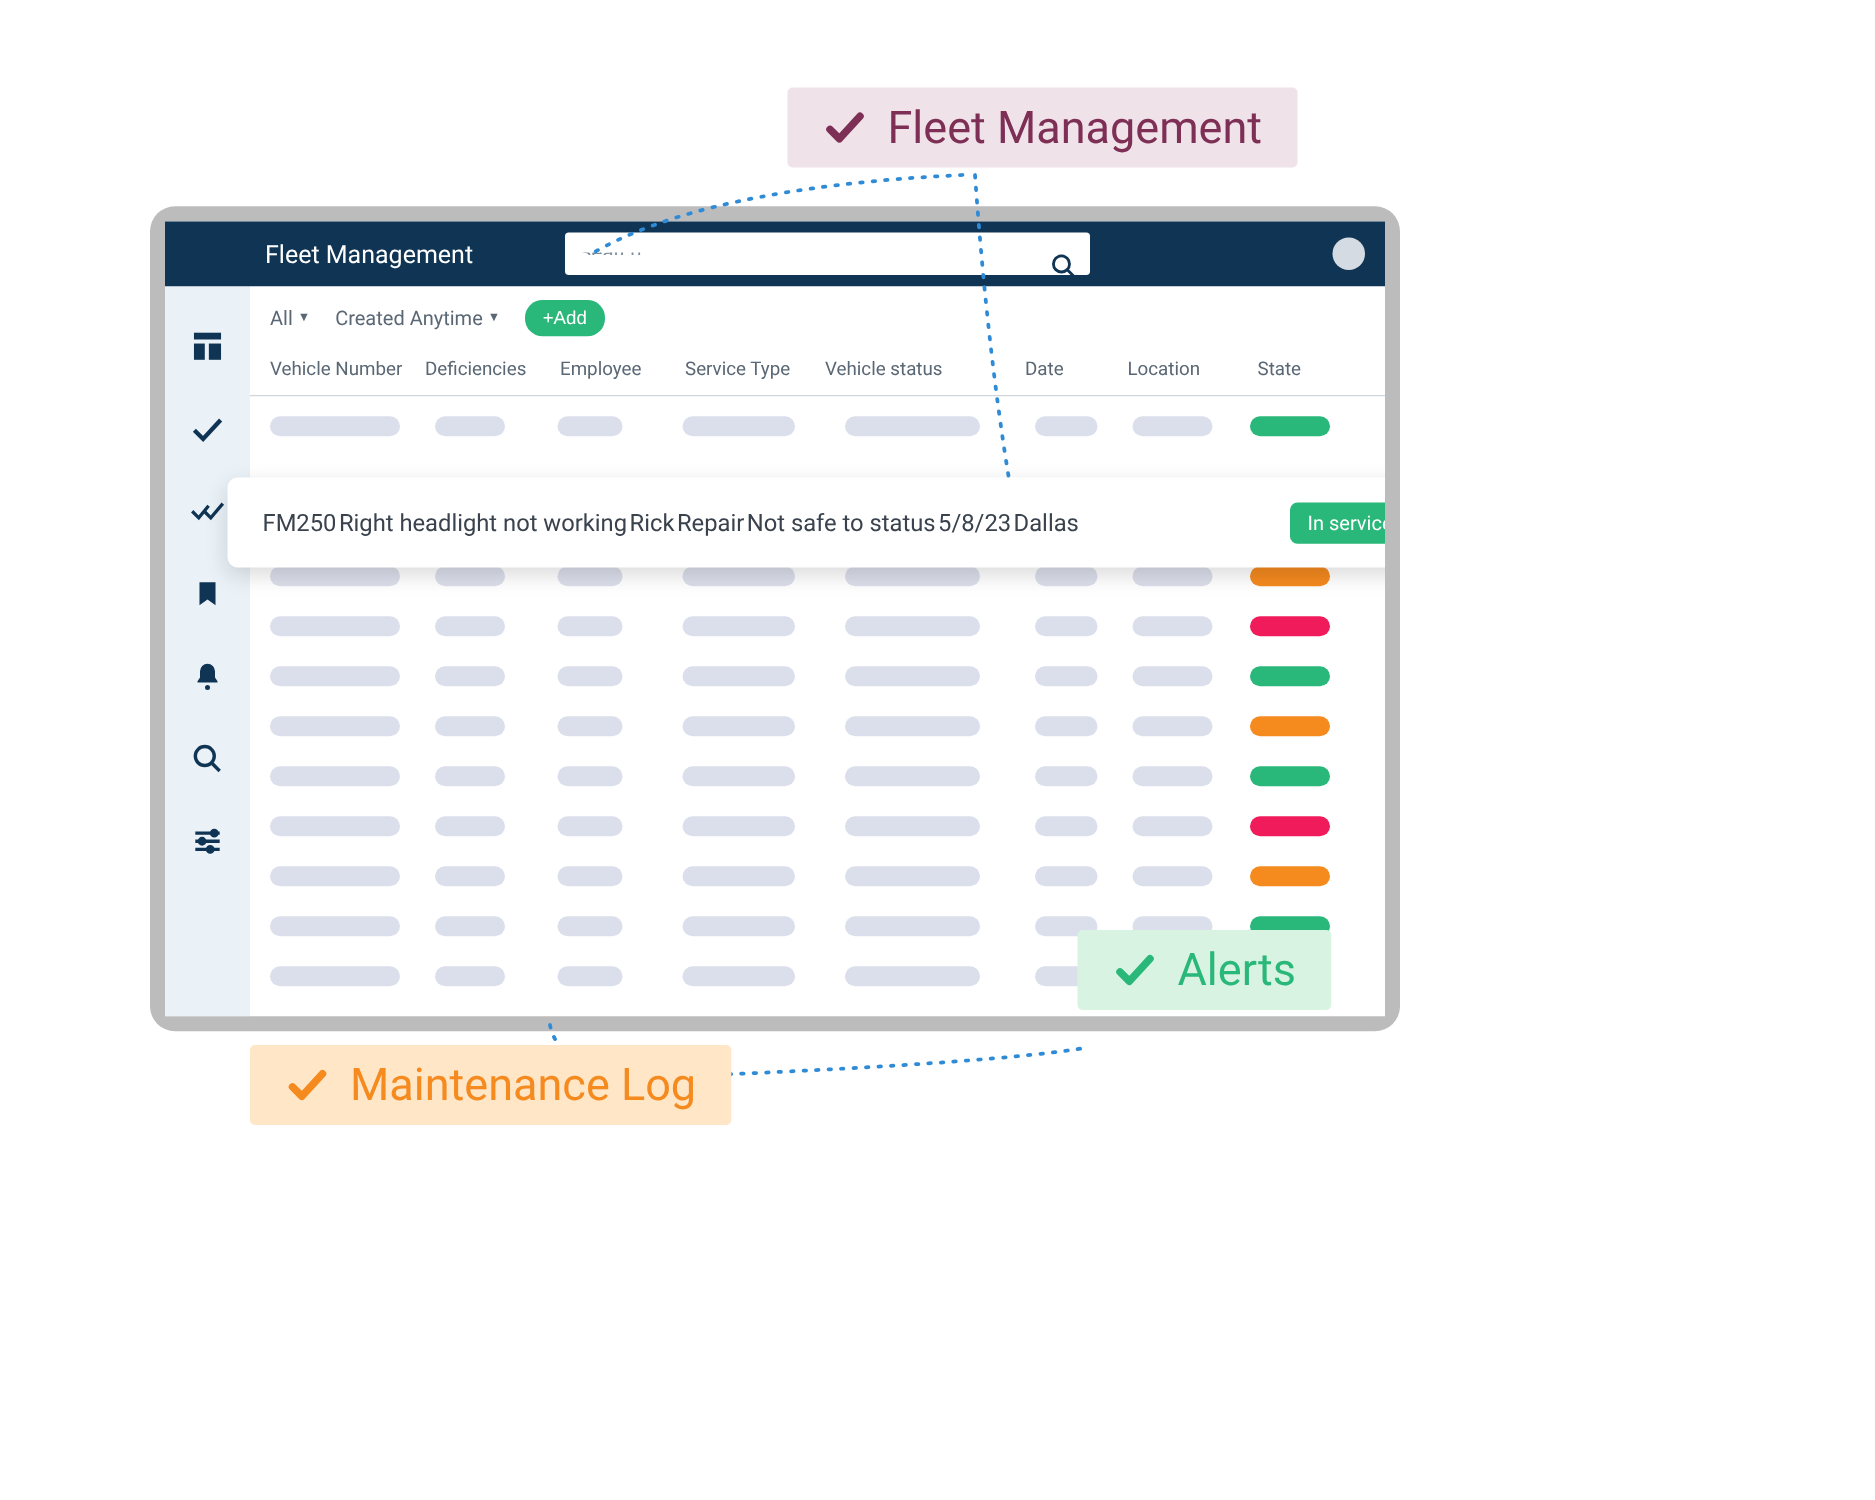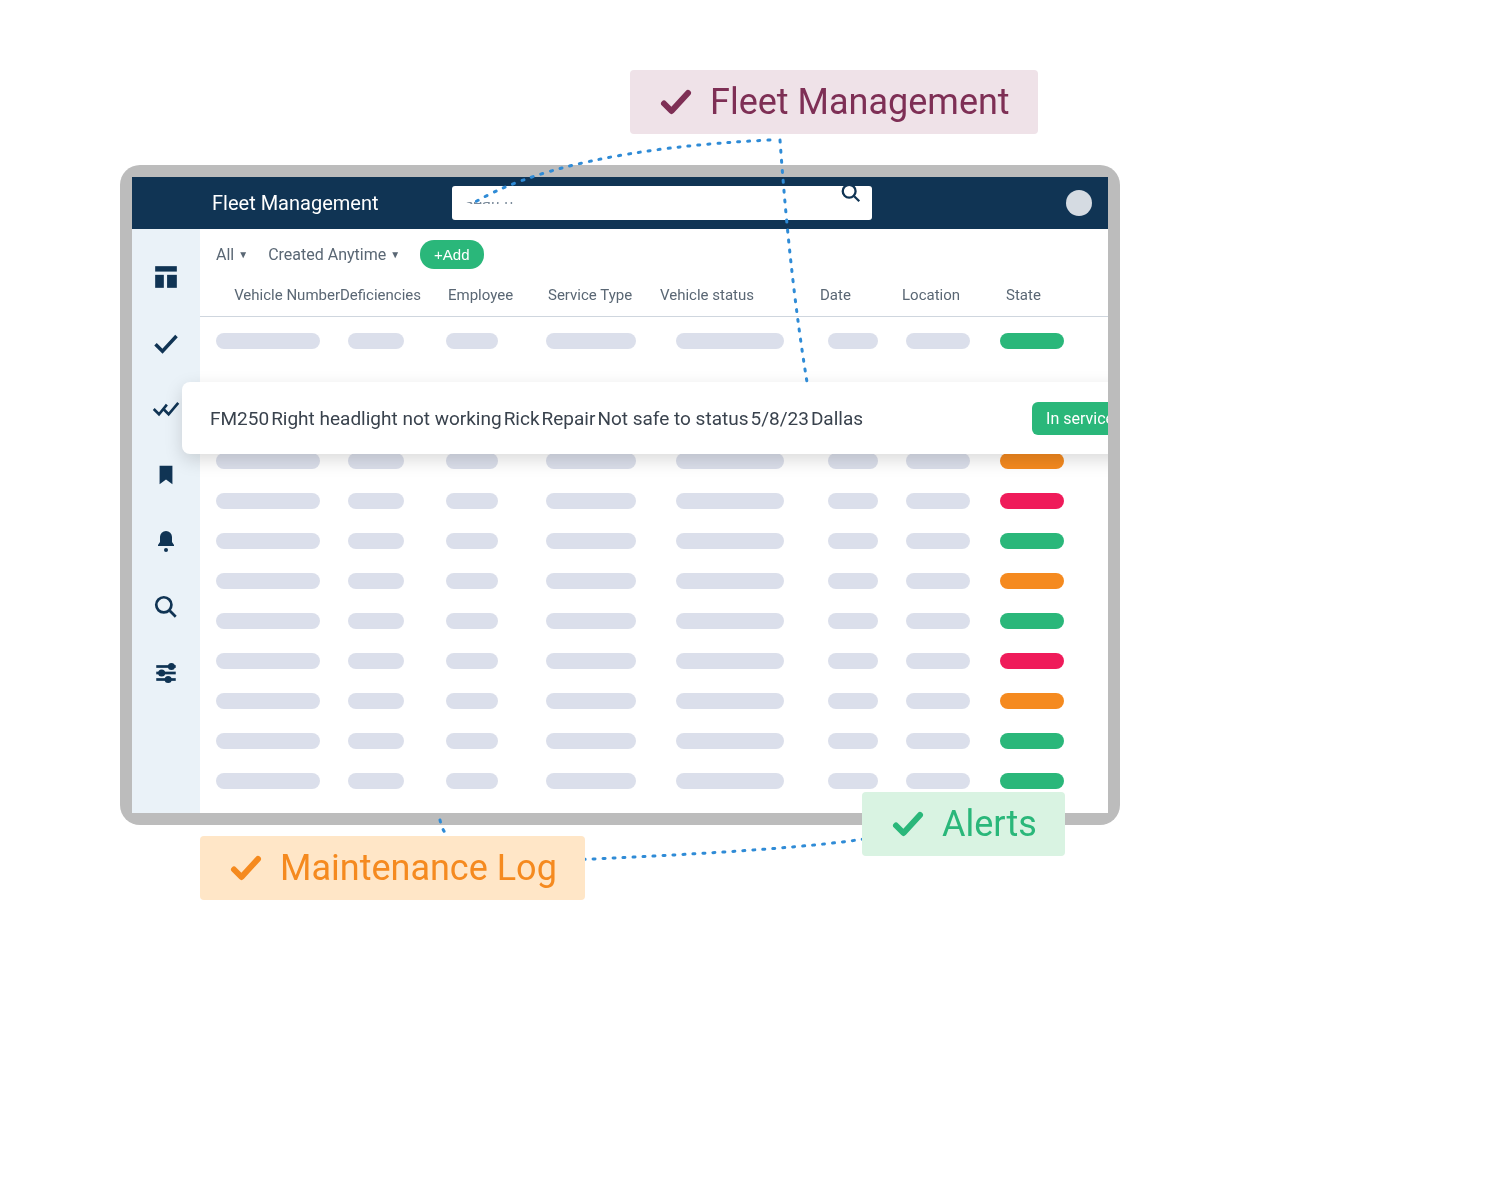--- a/index.html
+++ b/index.html
@@ -50,21 +50,21 @@
     white-space: nowrap;
   }
   .search-wrap {
     flex: 0 0 auto;
     margin-left: 54px;
     width: 420px;
     height: 34px;
     background: #ffffff;
     border-radius: 3px;
     display: flex;
-    align-items: flex-end;
+    align-items: flex-start;
     padding: 16px 10px;
     position: relative;
   }
   .search-input {
     border: none;
     outline: none;
     width: 100%;
     height: 100%;
     font-size: 16px;
     color: #666;
@@ -135,21 +135,21 @@
   }
 
   .table-header {
     display: flex;
     padding: 6px 16px 12px 16px;
     border-bottom: 1px solid #cfd6de;
     color: #5a6774;
     font-size: 15px;
   }
   .col { overflow: hidden; text-overflow: ellipsis; white-space: nowrap; }
-  .c-vn    { width: 124px; text-align: right; }
+  .c-vn    { width: 124px; }
   .c-def   { width: 108px; }
   .c-emp   { width: 100px; }
   .c-svc   { width: 112px; }
   .c-stat  { width: 160px; }
   .c-date  { width: 82px; }
   .c-loc   { width: 104px; }
   .c-state { width: 80px; }
 
   .table-rows { position: relative; padding: 16px 16px 0 16px; }
   .ghost-row { display: flex; align-items: center; margin-bottom: 24px; height: 16px; }
@@ -211,21 +211,21 @@
   .call-fm .callout-text { color: #7e2f55; }
 
   .call-ml {
     left: 200px; top: 836px;
     background: #ffe6c7;
   }
   .call-ml .chk { color: #f58a1f; }
   .call-ml .callout-text { color: #f58a1f; }
 
   .call-al {
-    left: 862px; top: 792px;
+    left: 862px; top: 744px;
     background: #d9f3e2;
   }
   .call-al .chk { color: #2ab77a; }
   .call-al .callout-text { color: #2ab77a; }
 
   
   .connectors {
     position: absolute;
     left: 0; top: 0;
     width: 1500px; height: 1200px;

